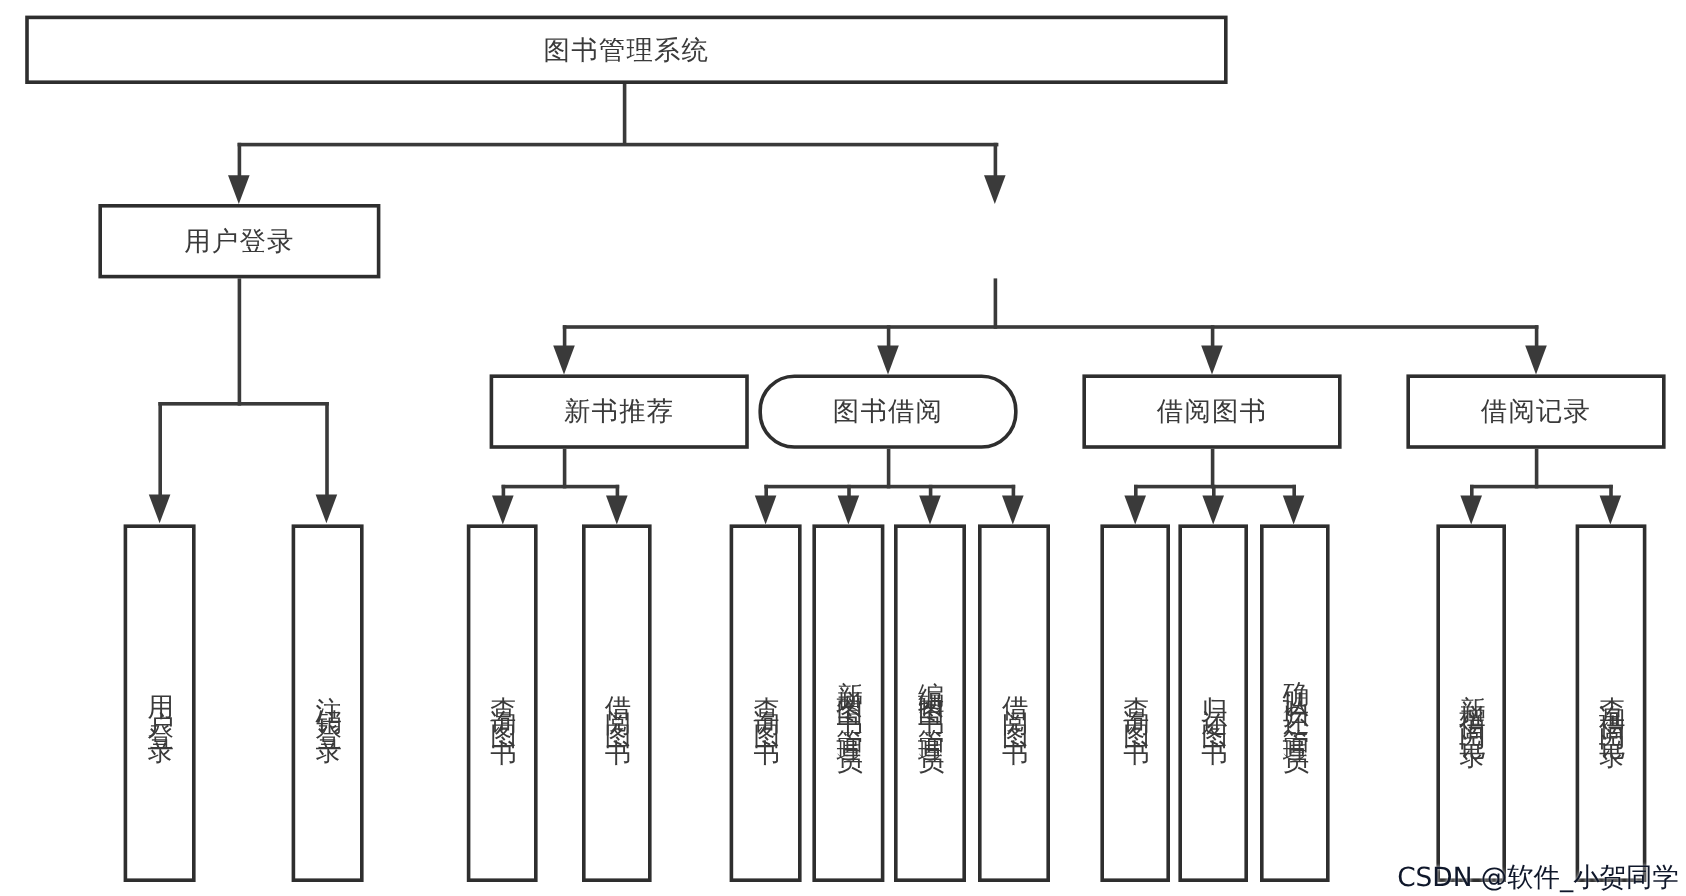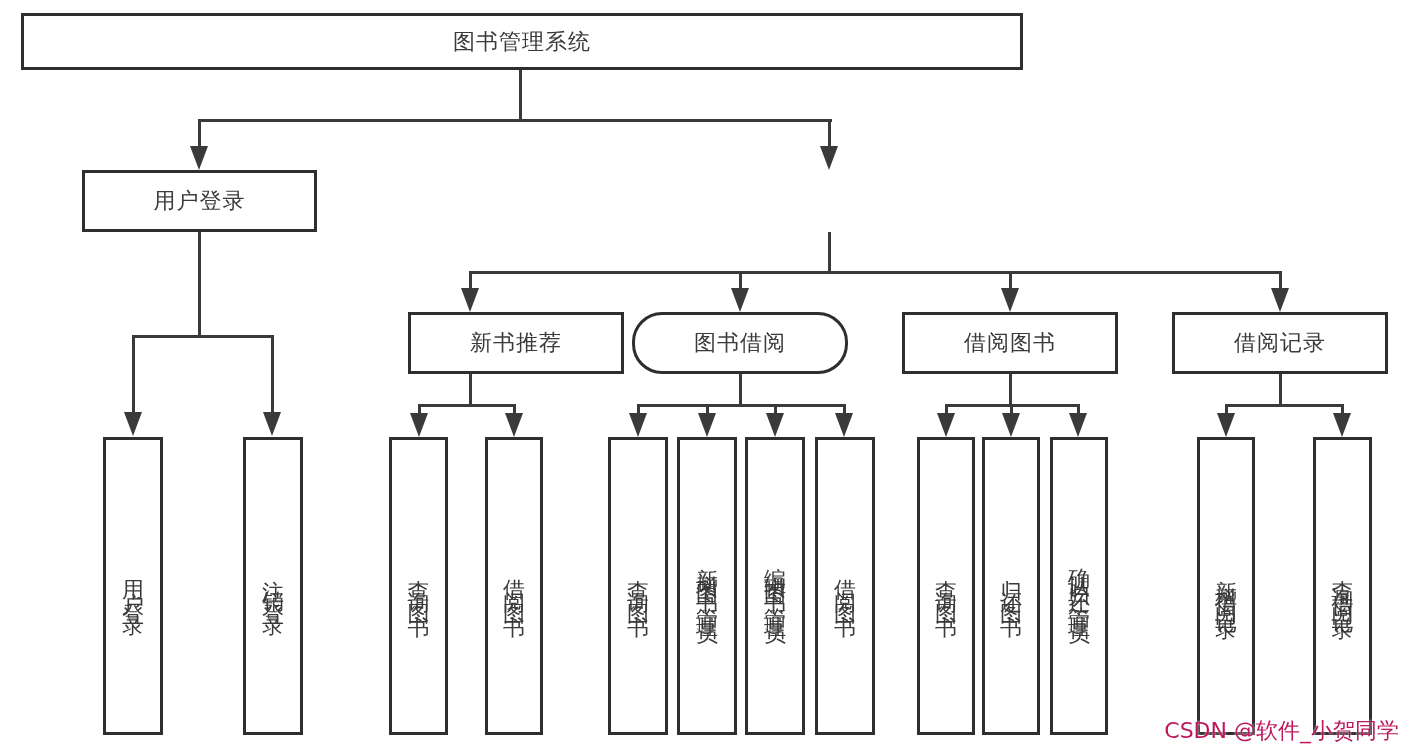--- a/index.html
+++ b/index.html
@@ -19,21 +19,21 @@
   }
   .box.v span.sp-lg{letter-spacing:12px;}
   .line{position:absolute;background:#3a3a3a;}
   .arrow{
     position:absolute;width:0;height:0;
     border-left:9px solid transparent;border-right:9px solid transparent;
     border-top:24px solid #3a3a3a;
   }
   .watermark{
     position:absolute;right:6px;bottom:1px;z-index:5;
-    font-size:22px;color:#be185d;text-shadow:0 0 3px #ffffff;
+    font-size:22px;color:#0f172a;text-shadow:0 0 3px #ffffff;
     white-space:nowrap;
   }
 </style>
 </head>
 <body>
 
 <div class="stage">
 
   <div class="box h" style="left:21px;top:13px;width:1002px;height:57px;">
     <span>图书管理系统</span>

